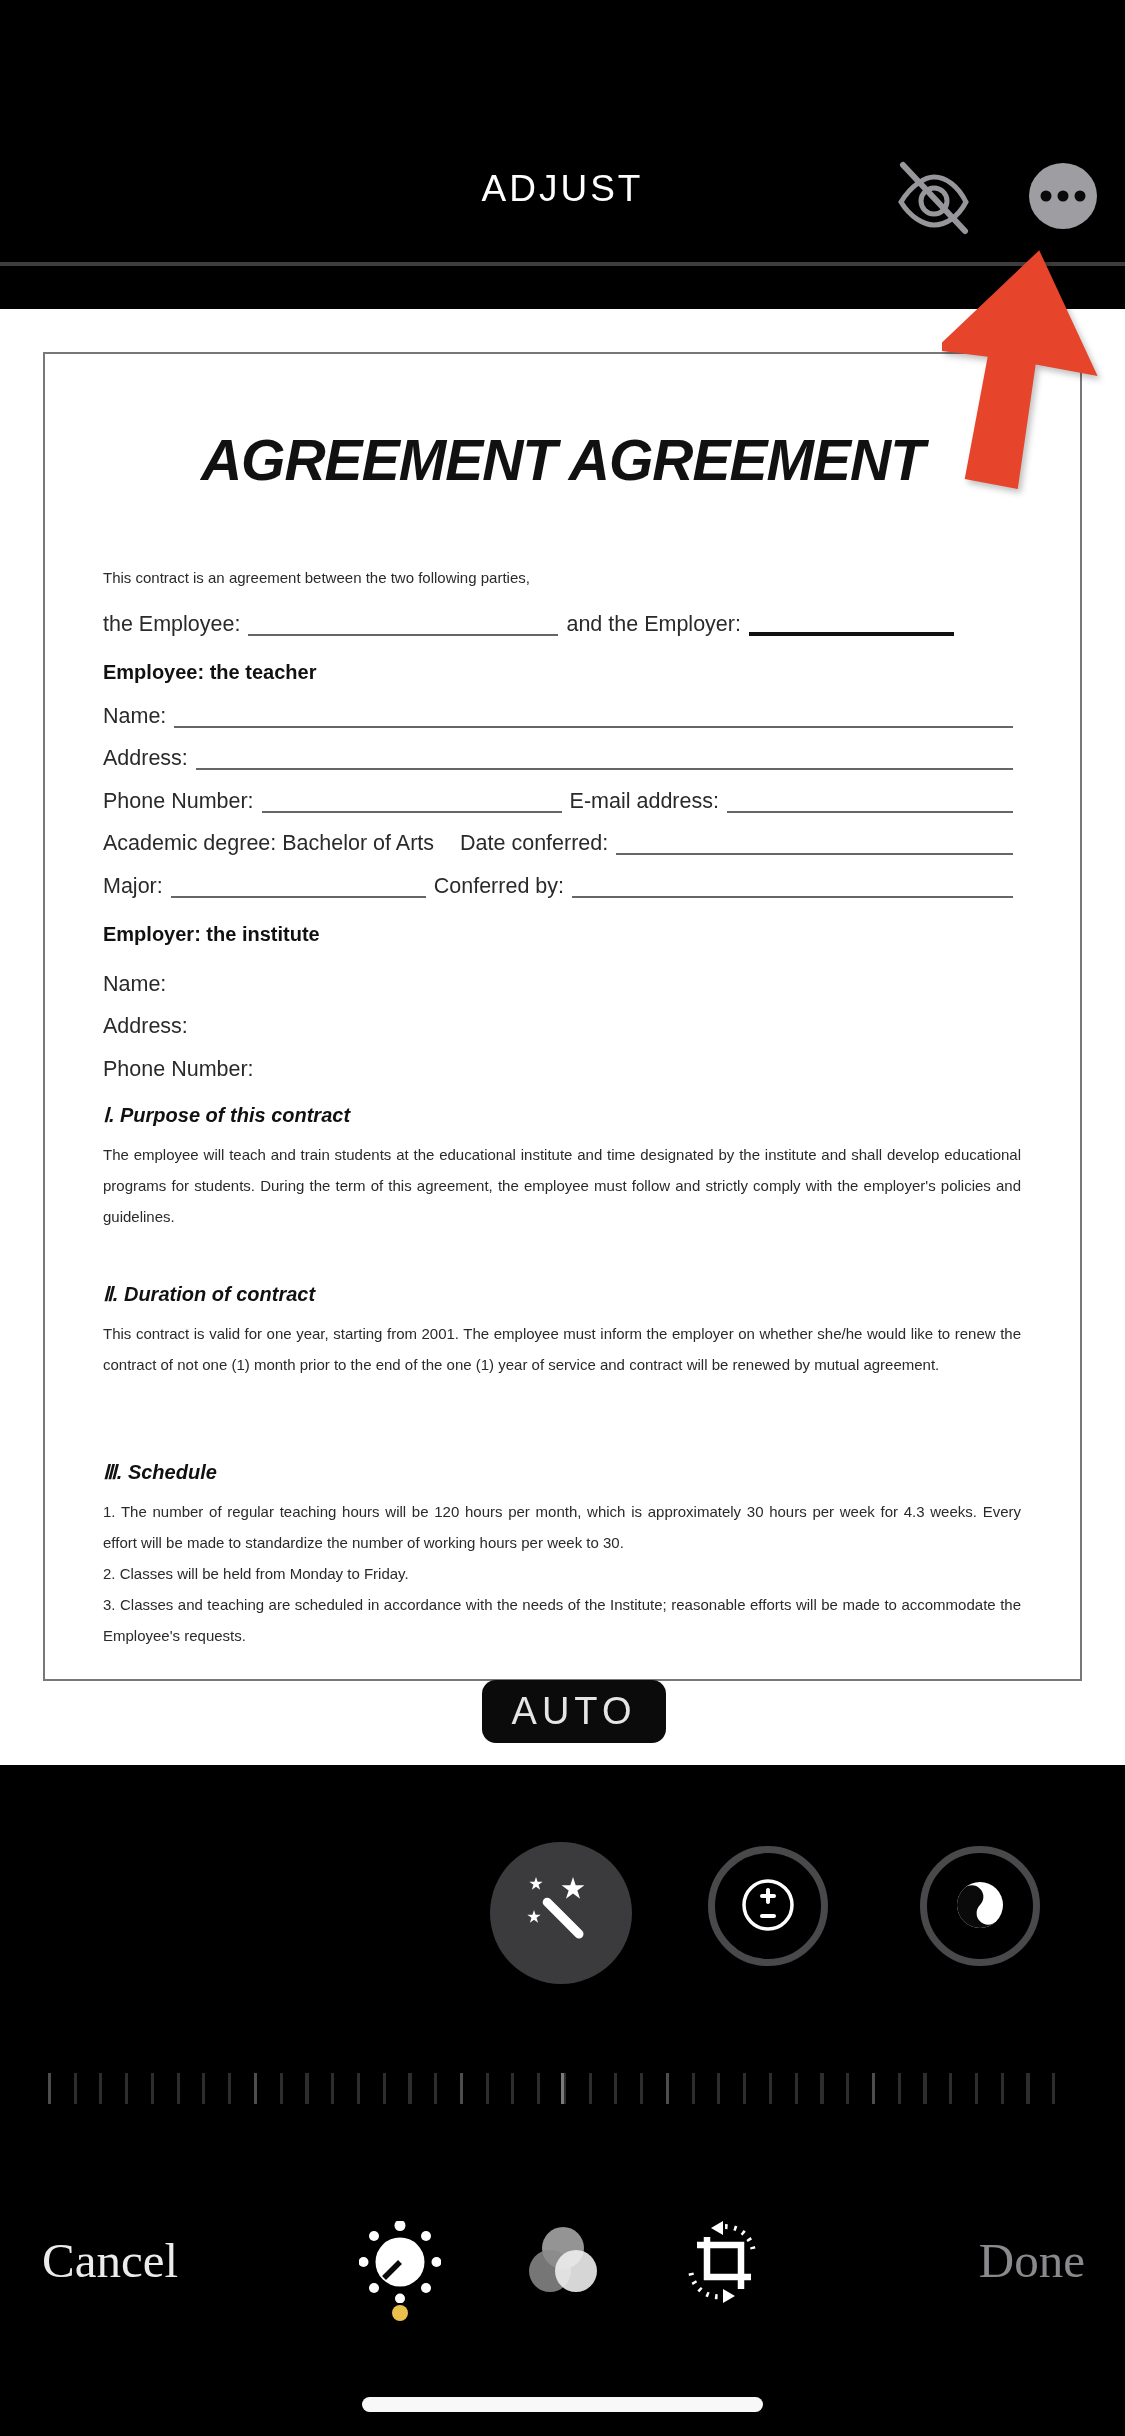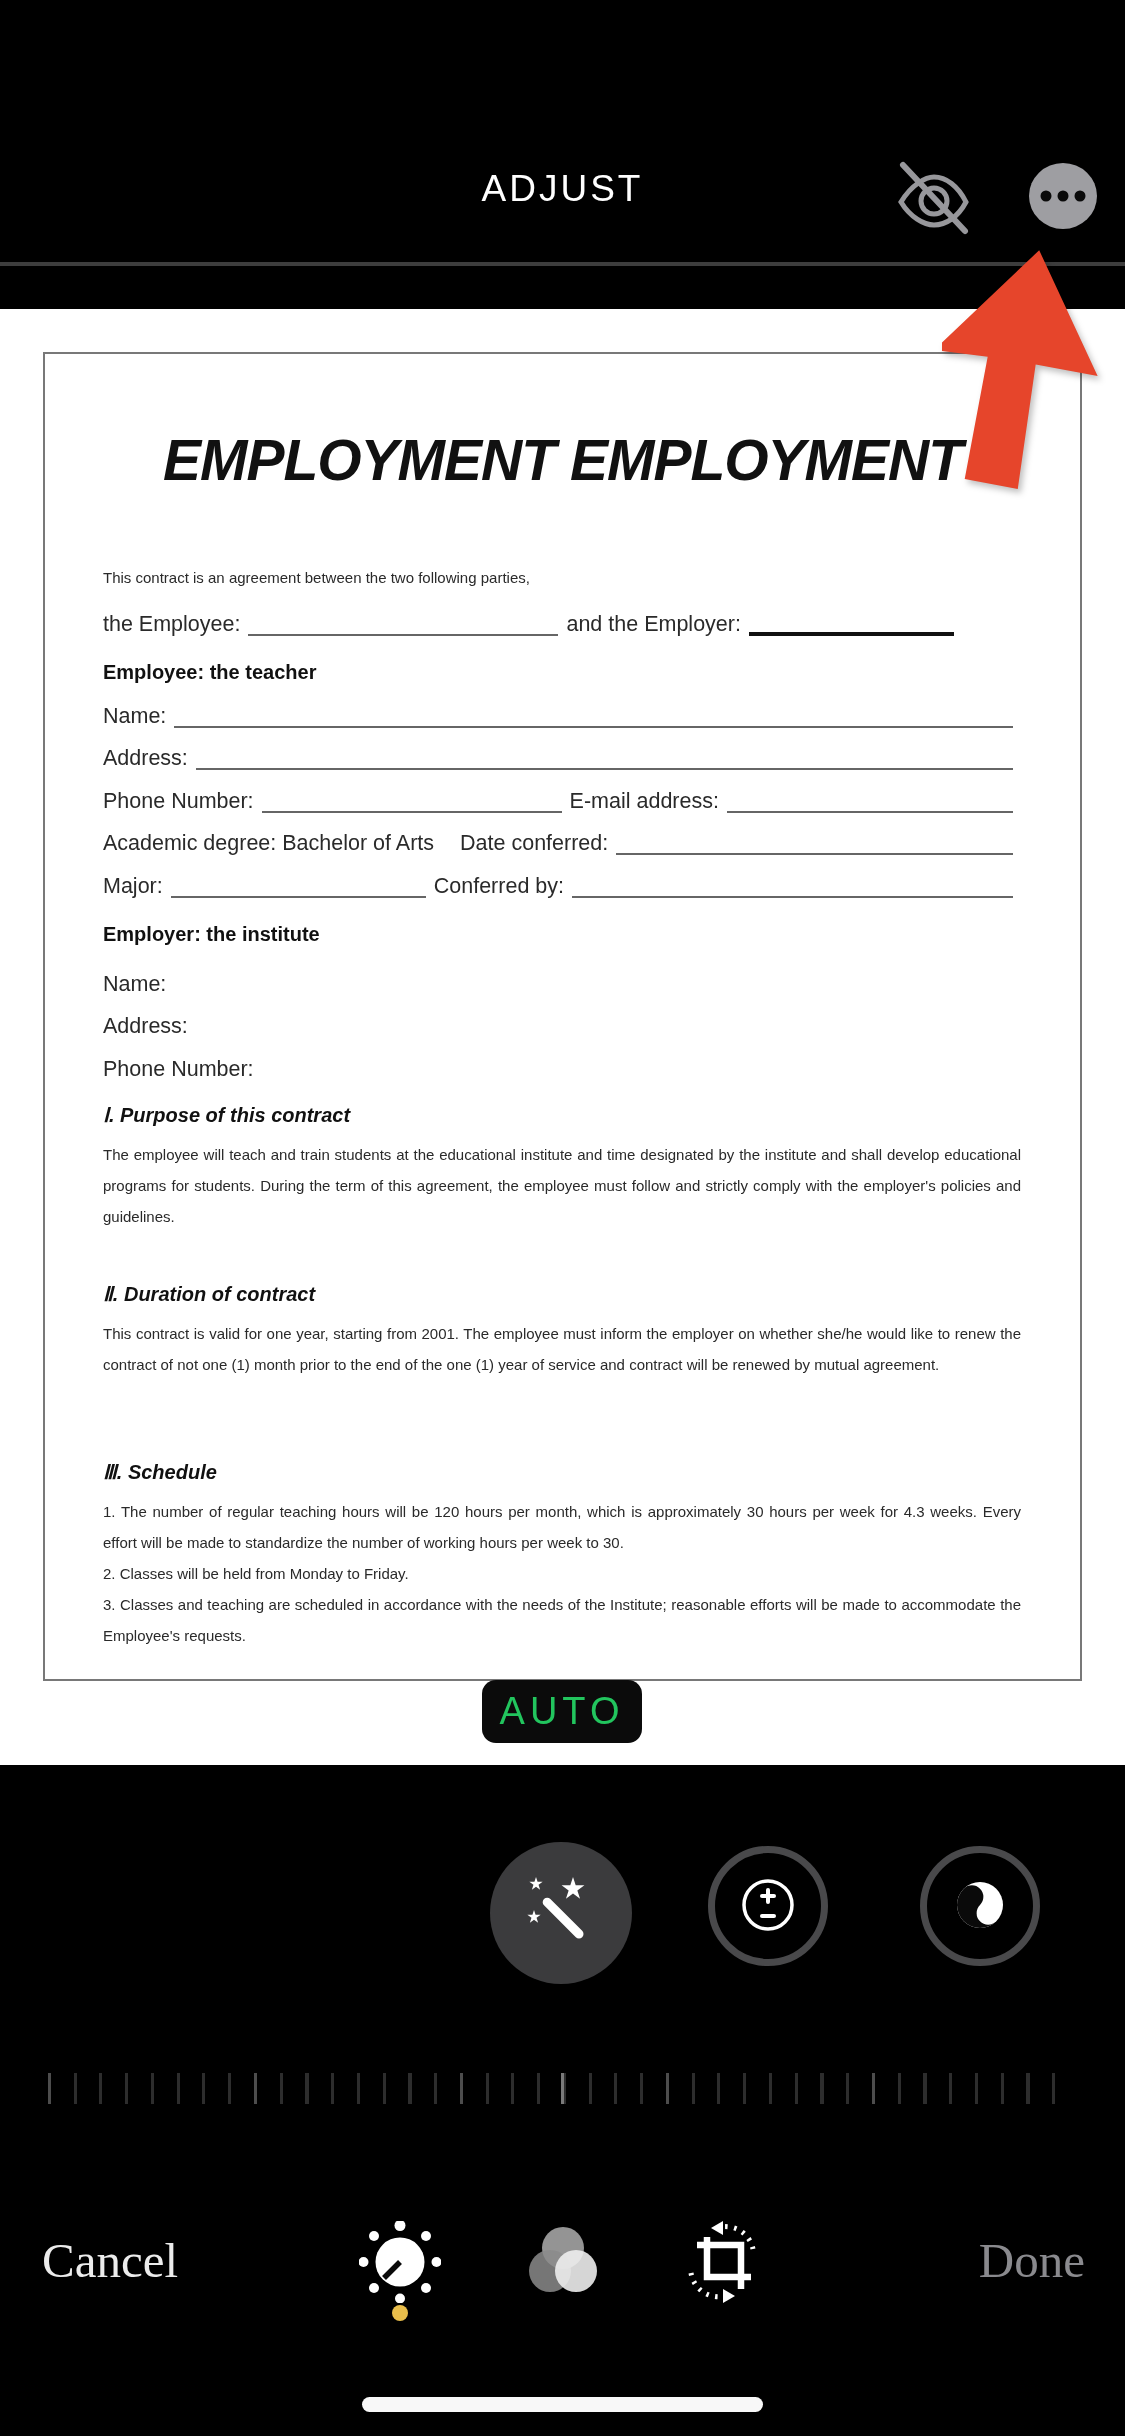--- a/index.html
+++ b/index.html
@@ -26,22 +26,22 @@
   .doc-p + .doc-p{margin-top:0;}
   .sec-heading{margin:0 0 12px 0;font-size:20px;font-weight:700;color:#111;}
   .sec-heading.italic{font-style:italic;}
   .form-rows{display:block;}
   .form-row{display:flex;align-items:flex-end;height:31.5px;font-size:21.5px;color:#2a2a2a;margin-top:11px;}
   .form-row .lbl{white-space:pre;margin-right:8px;line-height:24px;}
   .form-row .blank{display:inline-block;height:22px;border-bottom:2px solid #666;
                    margin-right:8px;}
   .form-row .blank.bold{border-bottom:4px solid #111;}
   .form-row .gapseg{display:inline-block;height:22px;margin-right:8px;}
-  .auto-btn{position:absolute;left:482px;top:1371px;width:160px;height:63px;background:#0b0b0b;
-            border:none;border-radius:14px;color:#22c55e;font-size:38px;letter-spacing:5px;
+  .auto-btn{position:absolute;left:482px;top:1371px;width:184px;height:63px;background:#0b0b0b;
+            border:none;border-radius:14px;color:#e5e5e5;font-size:38px;letter-spacing:5px;
             font-family:"Liberation Sans",sans-serif;display:flex;align-items:center;justify-content:center;
             cursor:pointer;}
 
   
   .red-arrow{position:absolute;left:942px;top:246px;width:180px;height:270px;
              filter:drop-shadow(3px 4px 3px rgba(0,0,0,0.25));}
 
   
   .tool-circle{position:absolute;border-radius:50%;background:none;border:none;padding:0;cursor:pointer;
                display:flex;align-items:center;justify-content:center;}
@@ -99,21 +99,21 @@
           <circle cx="54" cy="36" r="5.5" fill="#0a0a0a"></circle>
         </svg>
       </span>
     </button>
   </div>
   <div class="topbar-sep"></div>
 
   <div class="photo">
     <div class="page-border"></div>
 
-    <div class="doc-title">EMPLOYMENT EMPLOYMENT</div>
+    <div class="doc-title">AGREEMENT AGREEMENT</div>
 
     <div class="doc-block" style="top:253px;">
       <p class="doc-p">This contract is an agreement between the two following parties,</p>
       <div class="form-rows" style="margin-top:8px;">
           <div class="form-row">
             <span class="lbl">the Employee:</span>
             <span class="blank" style="width: 310px;"></span>
             <span class="lbl">and the Employer:</span>
             <span class="blank bold" style="width: 205px;"></span>
           </div>

